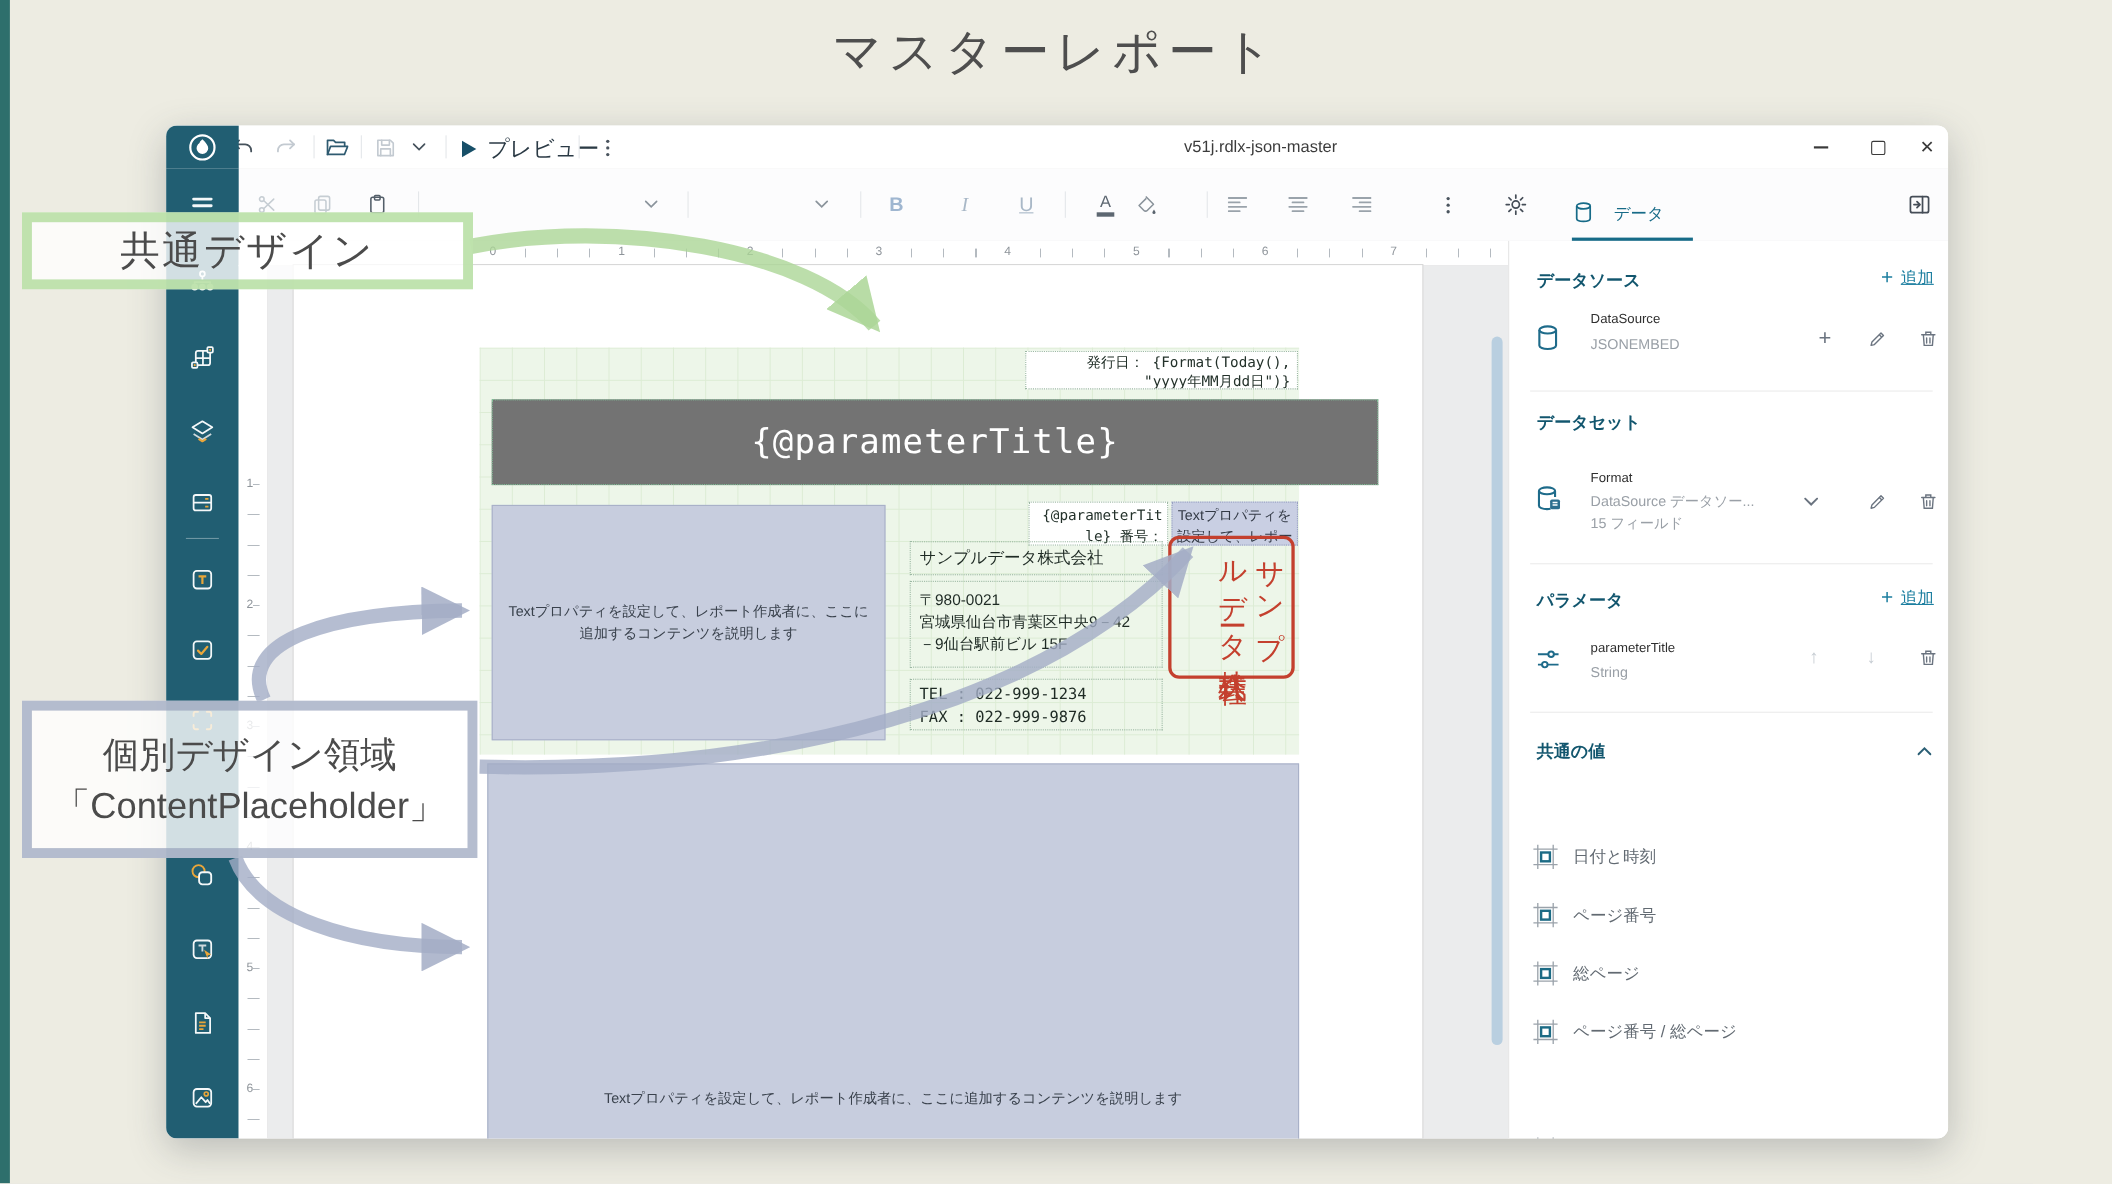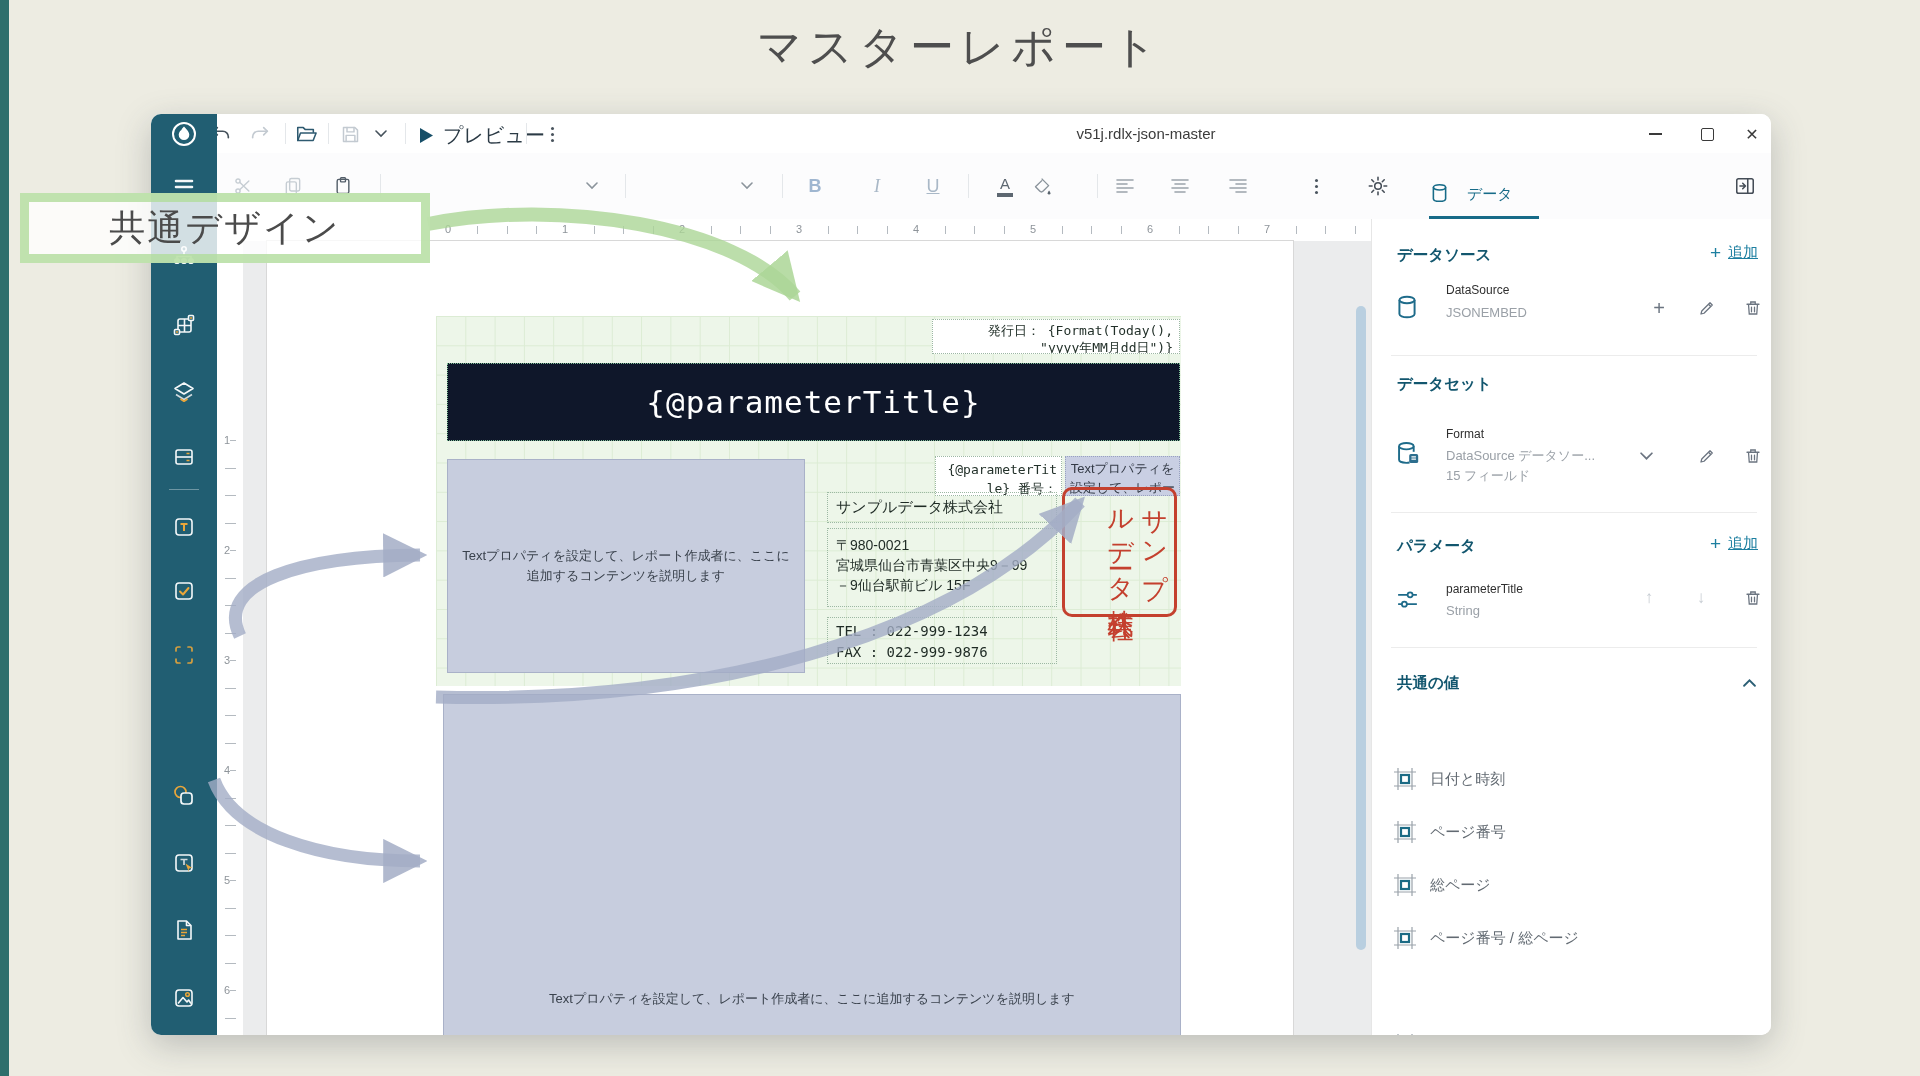--- a/index.html
+++ b/index.html
@@ -38,21 +38,21 @@
   .pagewhite{position:absolute;left:116px;top:127px;width:1026px;height:794px;background:#fff;box-shadow:0 0 0 1px #d8d8d8;}
   .vscroll{position:absolute;left:1205px;top:192px;width:10px;height:644px;background:#b9cfe0;border-radius:5px;cursor:pointer;}
 
   
   .greenarea{position:absolute;left:285px;top:202px;width:745px;height:370px;background:#edf6e9;
     background-image:linear-gradient(#dcecd4 1px,transparent 1px),linear-gradient(90deg,#dcecd4 1px,transparent 1px);
     background-size:29.3px 29.3px;}
   .dotted{border:1px dotted #9cb8a3;box-sizing:border-box;}
   .issuebox{position:absolute;left:781px;top:205px;width:248px;height:35px;background:#fff;overflow:hidden;
     font-size:13px;line-height:17px;color:#23312a;text-align:right;padding:2px 6px 0 0;}
-  .greenbar{position:absolute;left:296px;top:249px;width:733px;height:78px;background:#0f172a;border:1px dotted #7fbf96;
+  .greenbar{position:absolute;left:296px;top:249px;width:806px;height:78px;background:#737373;border:1px dotted #7fbf96;
     box-sizing:border-box;display:flex;align-items:center;justify-content:center;color:#fff;font-size:31px;letter-spacing:1px;}
   .parambox{position:absolute;left:784px;top:342px;width:127px;height:40px;background:#fff;overflow:hidden;
     font-size:13px;line-height:19px;color:#23312a;text-align:right;padding:3px 4px 0 4px;word-break:break-all;}
   .notebox{position:absolute;left:914px;top:342px;width:115px;height:40px;background:#c9cfe3;border:1px dotted #98a1c0;
     box-sizing:border-box;overflow:hidden;font-size:13px;line-height:19px;color:#333a46;text-align:center;padding-top:2px;}
   .ph1{position:absolute;left:296px;top:345px;width:358px;height:214px;background:#c7cdde;border:1px solid #a9b1c8;
     box-sizing:border-box;display:flex;align-items:center;justify-content:center;text-align:center;
     font-size:13px;line-height:20px;color:#3a424d;padding:0 14px;}
   .namebox{position:absolute;left:676px;top:378px;width:230px;height:31px;font-size:15px;color:#1e2a24;
     padding:5px 0 0 8px;box-sizing:border-box;}
@@ -381,21 +381,21 @@
     <div class="parambox dotted mono">{@parameterTitle} 番号：</div>
     <div class="notebox">Textプロパティを設定して、レポート</div>
 
     <div class="ph1">
       <span>Textプロパティを設定して、レポート作成者に、ここに追加するコンテンツを説明します</span>
     </div>
 
     <div class="namebox dotted">サンプルデータ株式会社</div>
     <div class="addrbox dotted">
       <div>〒980-0021</div>
-      <div>宮城県仙台市青葉区中央9－99</div>
+      <div>宮城県仙台市青葉区中央9－42</div>
       <div>－9仙台駅前ビル 15F</div>
     </div>
     <div class="telbox dotted mono">
       <div>TEL : 022-999-1234</div>
       <div>FAX : 022-999-9876</div>
     </div>
 
     <div class="seal">サンプルデータ株式会社</div>
 
     <div class="ph2">
@@ -542,13 +542,17 @@
     </defs>
     <path d="M 428 224 C 560 198 736 226 795 296" fill="none" stroke="rgba(171,214,150,0.8)" stroke-width="14" marker-end="url(#mg)"></path>
     <path d="M 240 636 C 214 582 302 556 420 555" fill="none" stroke="rgba(163,173,197,0.8)" stroke-width="13" marker-end="url(#ma)"></path>
     <path d="M 436 697 C 700 704 950 642 1080 502" fill="none" stroke="rgba(163,173,197,0.8)" stroke-width="13" marker-end="url(#ma)"></path>
     <path d="M 214 780 C 234 834 320 861 420 861" fill="none" stroke="rgba(163,173,197,0.8)" stroke-width="13" marker-end="url(#ma)"></path>
   </svg>
 
   <div class="callout1">
     <span>共通デザイン</span>
   </div>
+  <div class="callout2">
+    <div>個別デザイン領域</div>
+    <div>「ContentPlaceholder」</div>
+  </div>
 </div>
 
 </body></html>

